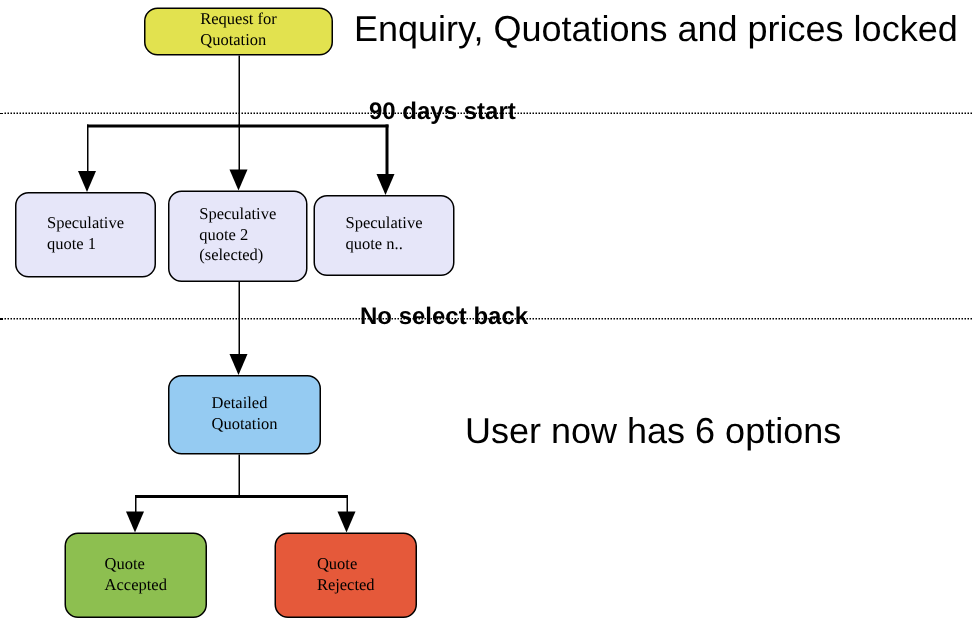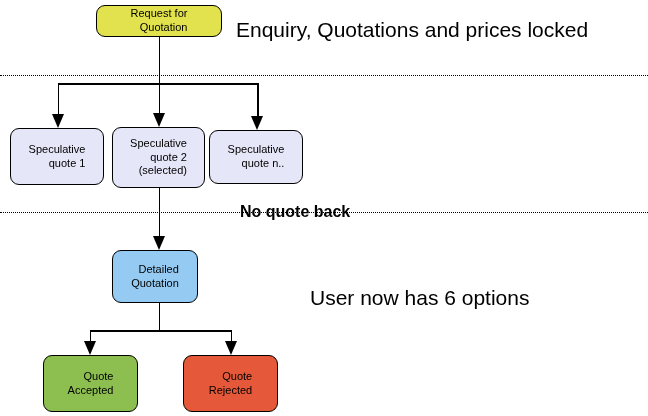--- a/index.html
+++ b/index.html
@@ -15,34 +15,34 @@
     position:absolute;left:0;width:648px;height:0;
     border-top:1px dotted #000;
   }
   .divider-label{
     position:absolute;
     font-size:16px;font-weight:bold;
     white-space:nowrap;
   }
   .annot{
     position:absolute;
-    font-size:21px;
+    font-size:24px;
     line-height:1.15;
     white-space:pre-line;
-    margin-top:12px;
   }
   .node{
     position:absolute;
     border:1.5px solid #000;
     border-radius:9px;
     display:flex;align-items:center;justify-content:center;
-    text-align:right;
+    text-align:left;
     font-size:11px;line-height:1.25;
     white-space:pre-line;
     box-sizing:border-box;
+    font-family:Liberation Serif, serif;
   }
   .vline,.hline{position:absolute;background:#000;}
   .vline{width:1.5px;}
   .hline{height:1.5px;}
   .arrow-down{
     position:absolute;width:0;height:0;
     border-left:6.5px solid transparent;
     border-right:6.5px solid transparent;
     border-top:14px solid #000;
   }
@@ -80,30 +80,31 @@
   <div class="node" style="left:10px;top:128px;width:94px;height:57px;background:#e6e6f9">Speculative
 quote 1</div>
 
   <div class="node" style="left:112px;top:127px;width:93px;height:61px;background:#e6e6f9">Speculative
 quote 2
 (selected)</div>
 
   <div class="node" style="left:209px;top:130px;width:94px;height:54px;background:#e6e6f9">Speculative
 quote n..</div>
 
-  <div class="node" style="left:112px;top:250px;width:86px;height:53px;background:#95cbf2">Detailed
+  <div class="node" style="left:112px;top:250px;width:102px;height:53px;background:#95cbf2">Detailed
 Quotation</div>
 
   <div class="node" style="left:43px;top:355px;width:95px;height:57px;background:#8dbf50">Quote
 Accepted</div>
 
   <div class="node" style="left:183px;top:355px;width:95px;height:57px;background:#e5593a">Quote
 Rejected</div>
 
+  <div class="divider-label" style="left:246px;top:66px">90 days start</div>
 
-  <div class="divider-label" style="left:240px;top:203px">No quote back</div>
+  <div class="divider-label" style="left:240px;top:203px">No select back</div>
 
   <div class="annot" style="left:236px;top:6px">Enquiry, Quotations and prices locked</div>
 
 
   <div class="annot" style="left:310px;top:274px">User now has 6 options</div>
 
 </div>
 
 </body></html>

